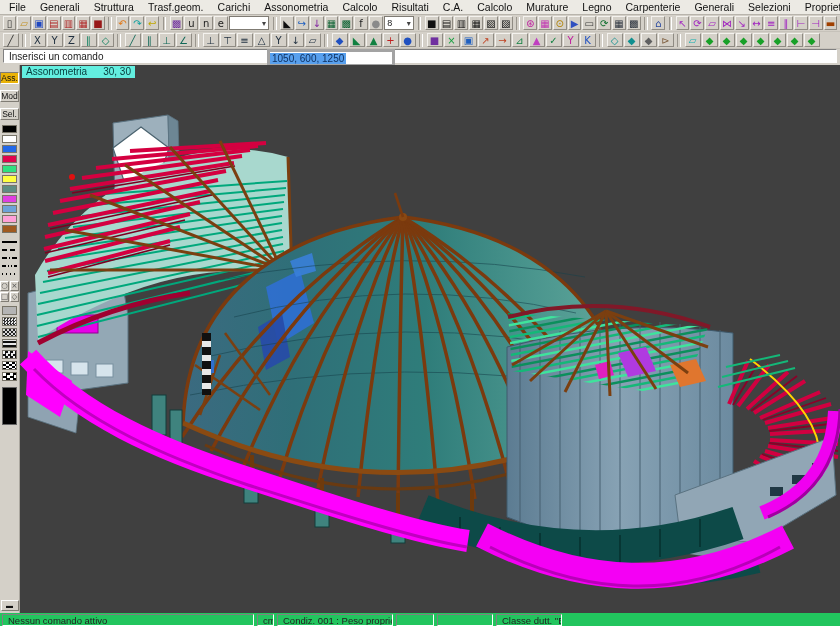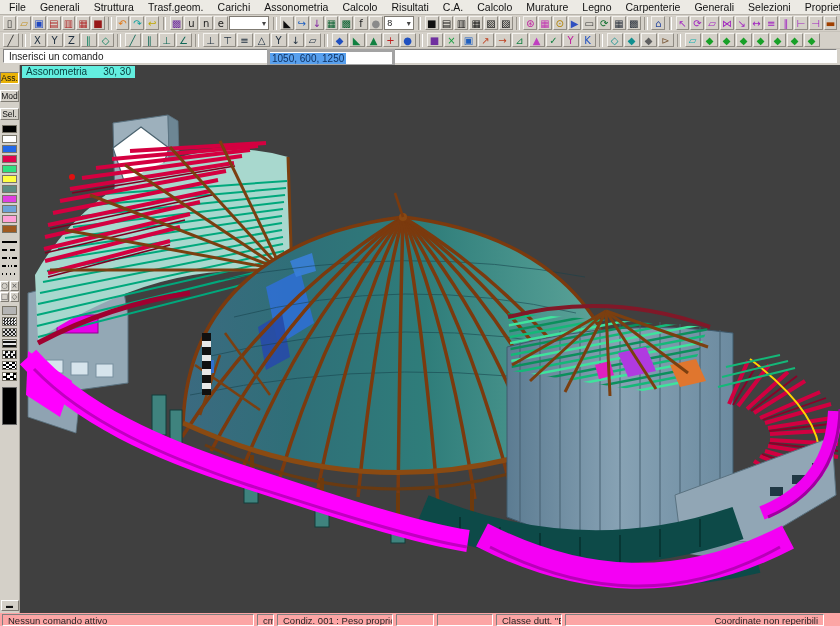--- a/index.html
+++ b/index.html
@@ -43,21 +43,21 @@
   .h3{background:repeating-linear-gradient(0deg,#101010 0 2px,#e8e8e8 2px 4px)}
   .h4{background:repeating-conic-gradient(#101010 0 25%,#f0f0f0 0 50%);background-size:5px 5px}
   .h5{background:repeating-conic-gradient(#000 0 25%,#fff 0 50%);background-size:6px 4px}
   .h6{background:repeating-conic-gradient(#000 0 25%,#fff 0 50%);background-size:7px 5px}
   .current-color{width:13px;height:36px;border:1px solid #666;margin-top:4px}
   .col-bottom{margin-top:auto;margin-bottom:2px;width:18px;height:11px;border:1px solid;border-color:#fff #807c74 #807c74 #fff;background:#d4d0c8;font-size:7px;line-height:8px;padding:0;color:#111;cursor:default}
   .canvas{flex:1;position:relative;background:#404040;overflow:hidden}
   .viewport-label{position:absolute;top:1px;left:2px;background:#63efe0;color:#063b3b;font-size:10px;line-height:12px;padding:0 4px;display:flex;z-index:5}
   .viewport-label .ang{margin-left:16px}
   
-  .status{height:13px;display:flex;font-size:9.5px;color:#222;background:#fca5a5;align-items:stretch;padding:1px 16px 0 2px;box-sizing:border-box}
+  .status{height:13px;display:flex;font-size:9.5px;color:#222;background:#22c55e;align-items:stretch;padding:1px 2px 0 2px;box-sizing:border-box}
   .status-cell{border:1px solid;border-color:#808080 #fff #fff #808080;margin-right:3px;display:flex;align-items:center;padding:0 5px;white-space:nowrap;overflow:hidden;box-sizing:border-box}
   .status-cell.last{flex:1;margin-right:0;justify-content:flex-end}
   svg{display:block}
 </style>
 </head>
 <body>
 
 <div class="menu-bar">
     <span class="menu-item">File</span>
     <span class="menu-item">Generali</span>
@@ -716,14 +716,13 @@
   </div>
 </div>
 
 <div class="status" id="statusBar">
     <div class="status-cell" style="width: 252px;">Nessun comando attivo</div>
     <div class="status-cell" style="width: 17px;">cm</div>
     <div class="status-cell" style="width: 116px;">Condiz. 001 : Peso proprio</div>
     <div class="status-cell" style="width: 38px;"></div>
     <div class="status-cell" style="width: 56px;"></div>
     <div class="status-cell" style="width: 66px;">Classe dutt. "B"</div>
-    <div class="status-cell last">Coordinate non reperibili</div>
   </div>
 
 </body></html>

